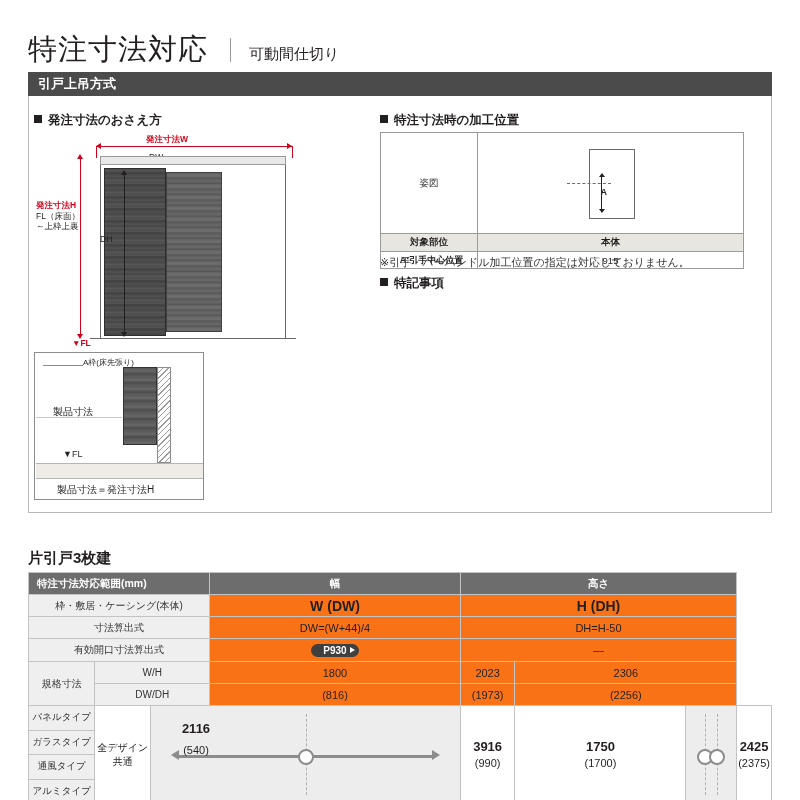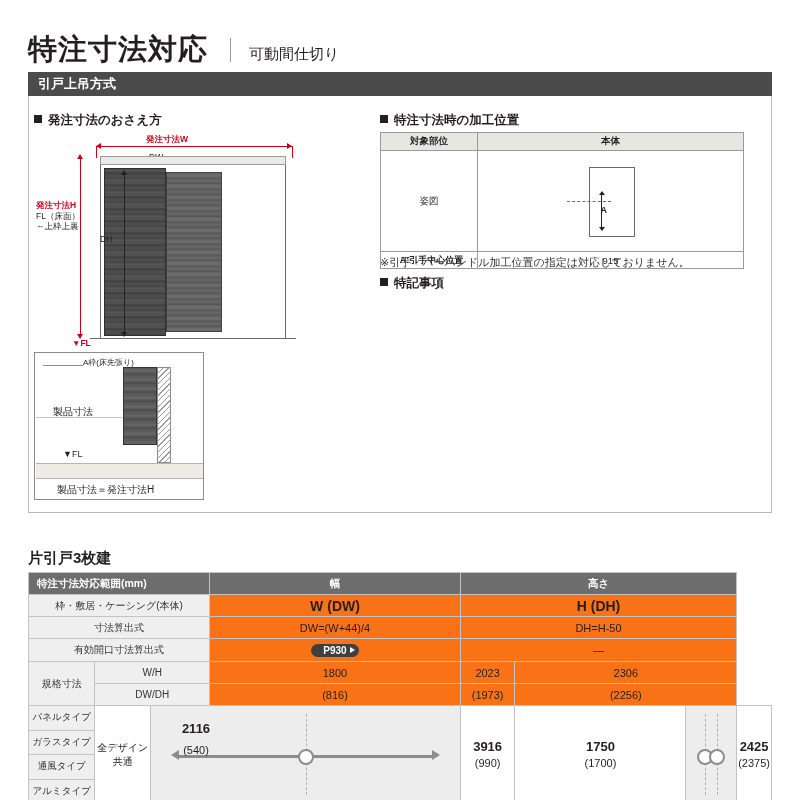--- a/index.html
+++ b/index.html
@@ -12,21 +12,21 @@
     overflow:hidden;
   }
   .page{position:relative;width:800px;height:800px;}
 
   
   .header{
     position:absolute;left:28px;top:24px;width:744px;height:40px;
     display:flex;align-items:flex-end;
   }
   .header .title{
-    font-size:29px;font-weight:bold;letter-spacing:1px;line-height:1;
+    font-size:29px;font-weight:normal;letter-spacing:1px;line-height:1;
   }
   .header .divider{
     display:inline-block;width:1px;height:24px;background:#9a9a9a;
     margin:0 18px 2px 22px;
   }
   .header .subtitle{font-size:15px;line-height:1;padding-bottom:3px;}
 
   
   .section-bar{
     position:absolute;left:28px;top:72px;width:744px;height:24px;
@@ -260,33 +260,33 @@
 
   <div class="right-col">
     <div class="blk-title">
       <span class="sq"></span><span>特注寸法時の加工位置</span>
     </div>
     <div class="unit-note">単位：mm</div>
 
     <table class="proc">
       <tbody>
           <tr>
-        <th style="width:96px;">対象部位</th>
-        <th>本体</th>
-      </tr>
-      <tr>
         <td class="cell-shizu">姿図</td>
         <td class="cell-body">
           <div class="mini-door"></div>
           <div class="mini-dash"></div>
           <div class="mini-vline"></div>
           <div class="mini-arrow-up"></div>
           <div class="mini-arrow-dn"></div>
           <div class="mini-A">A</div>
         </td>
+      </tr>
+      <tr>
+        <th style="width:96px;">対象部位</th>
+        <th>本体</th>
       </tr>
       <tr class="row-a">
         <td class="td-a-label">A:引手中心位置</td>
         <td>915</td>
       </tr>
     </tbody>
       </table>
 
     <div class="tbl-note">※引手・バーハンドル加工位置の指定は対応しておりません。</div>
 

